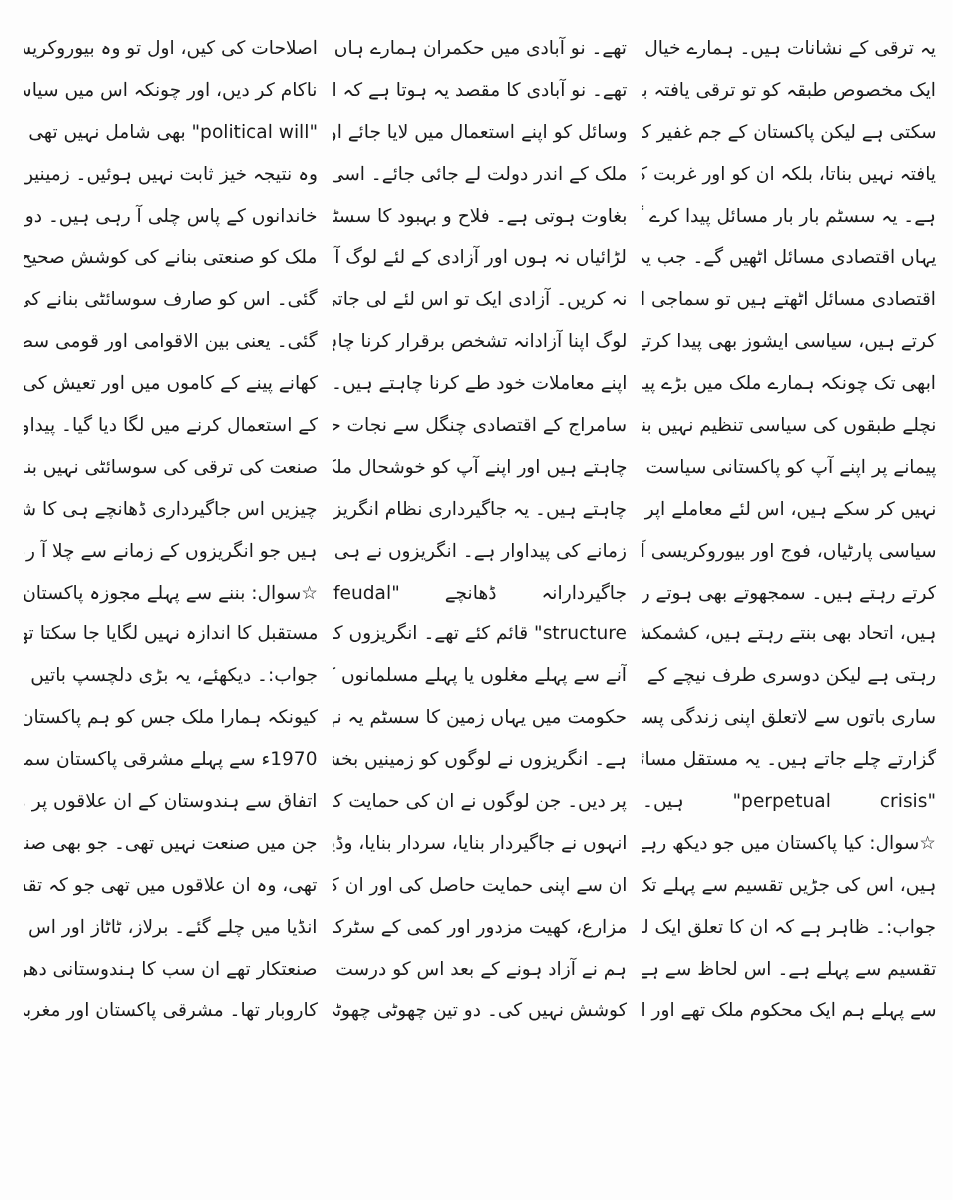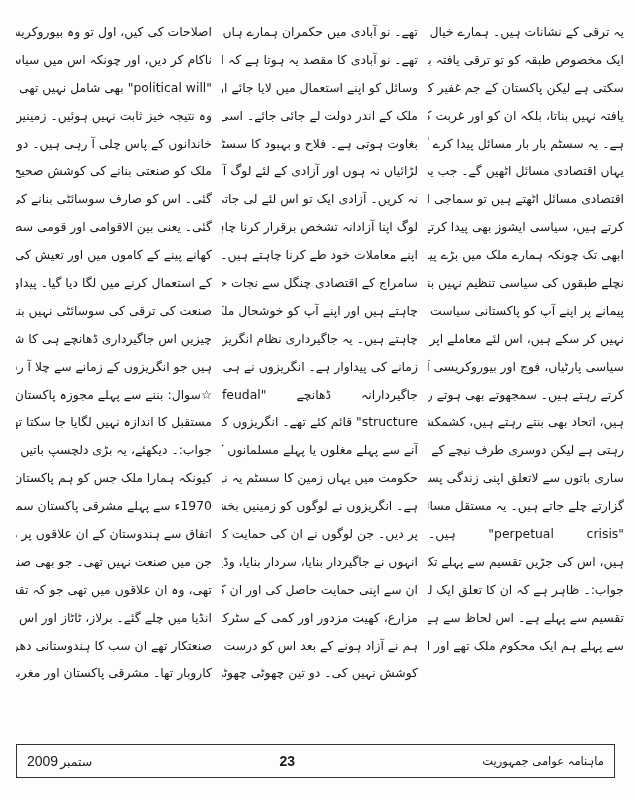--- a/index.html
+++ b/index.html
@@ -32,20 +32,21 @@
         <div class="line">نچلے طبقوں کی سیاسی تنظیم نہیں بنی ہے اور وہ بڑے</div>
         <div class="line">پیمانے پر اپنے آپ کو پاکستانی سیاست میں متحرک</div>
         <div class="line">نہیں کر سکے ہیں، اس لئے معاملے اپر کلاس کی</div>
         <div class="line">سیاسی پارٹیاں، فوج اور بیوروکریسی آپس میں طے</div>
         <div class="line">کرتے رہتے ہیں۔ سمجھوتے بھی ہوتے رہتے</div>
         <div class="line">ہیں، اتحاد بھی بنتے رہتے ہیں، کشمکش بھی جاری</div>
         <div class="line">رہتی ہے لیکن دوسری طرف نیچے کے لوگ ان</div>
         <div class="line">ساری باتوں سے لاتعلق اپنی زندگی پسماندگی میں</div>
         <div class="line">گزارتے چلے جاتے ہیں۔ یہ مستقل مسائل</div>
         <div class="line">"perpetual crisis" ہیں۔</div>
+        <div class="line">☆سوال: کیا پاکستان میں جو دیکھ رہے</div>
         <div class="line">ہیں، اس کی جڑیں تقسیم سے پہلے تک جاتی ہیں؟</div>
         <div class="line">جواب:۔ ظاہر ہے کہ ان کا تعلق ایک لحاظ سے</div>
         <div class="line">تقسیم سے پہلے ہے۔ اس لحاظ سے ہے کہ تقسیم</div>
         <div class="line">سے پہلے ہم ایک محکوم ملک تھے اور ایک نو آبادی</div>
       </div>
     <div class="col" id="col1">
         <div class="line">تھے۔ نو آبادی میں حکمران ہمارے ہاں انگریز</div>
         <div class="line">تھے۔ نو آبادی کا مقصد یہ ہوتا ہے کہ ان لوگوں کے</div>
         <div class="line">وسائل کو اپنے استعمال میں لایا جائے اور اپنے</div>
         <div class="line">ملک کے اندر دولت لے جائی جائے۔ اسی لئے</div>
@@ -91,21 +92,13 @@
         <div class="line">1970ء سے پہلے مشرقی پاکستان سمیت تھا، وہ</div>
         <div class="line">اتفاق سے ہندوستان کے ان علاقوں پر مشتمل تھا</div>
         <div class="line">جن میں صنعت نہیں تھی۔ جو بھی صنعت چھوٹی موٹی</div>
         <div class="line">تھی، وہ ان علاقوں میں تھی جو کہ تقسیم کے نتیجہ میں</div>
         <div class="line">انڈیا میں چلے گئے۔ برلاز، ٹاٹاز اور اس قسم کے جو</div>
         <div class="line">صنعتکار تھے ان سب کا ہندوستانی دھرتی کے اوپر</div>
         <div class="line">کاروبار تھا۔ مشرقی پاکستان اور مغربی پاکستان کے</div>
       </div>
   </div>
 
-  <div class="footer">
-    <div class="footer-left">
-      <span class="footer-date-num">2009</span>
-      <span>ستمبر</span>
-    </div>
-    <div class="footer-page">23</div>
-    <div class="footer-mag">ماہنامہ عوامی جمہوریت</div>
-  </div>
 </div>
 
 </body></html>

